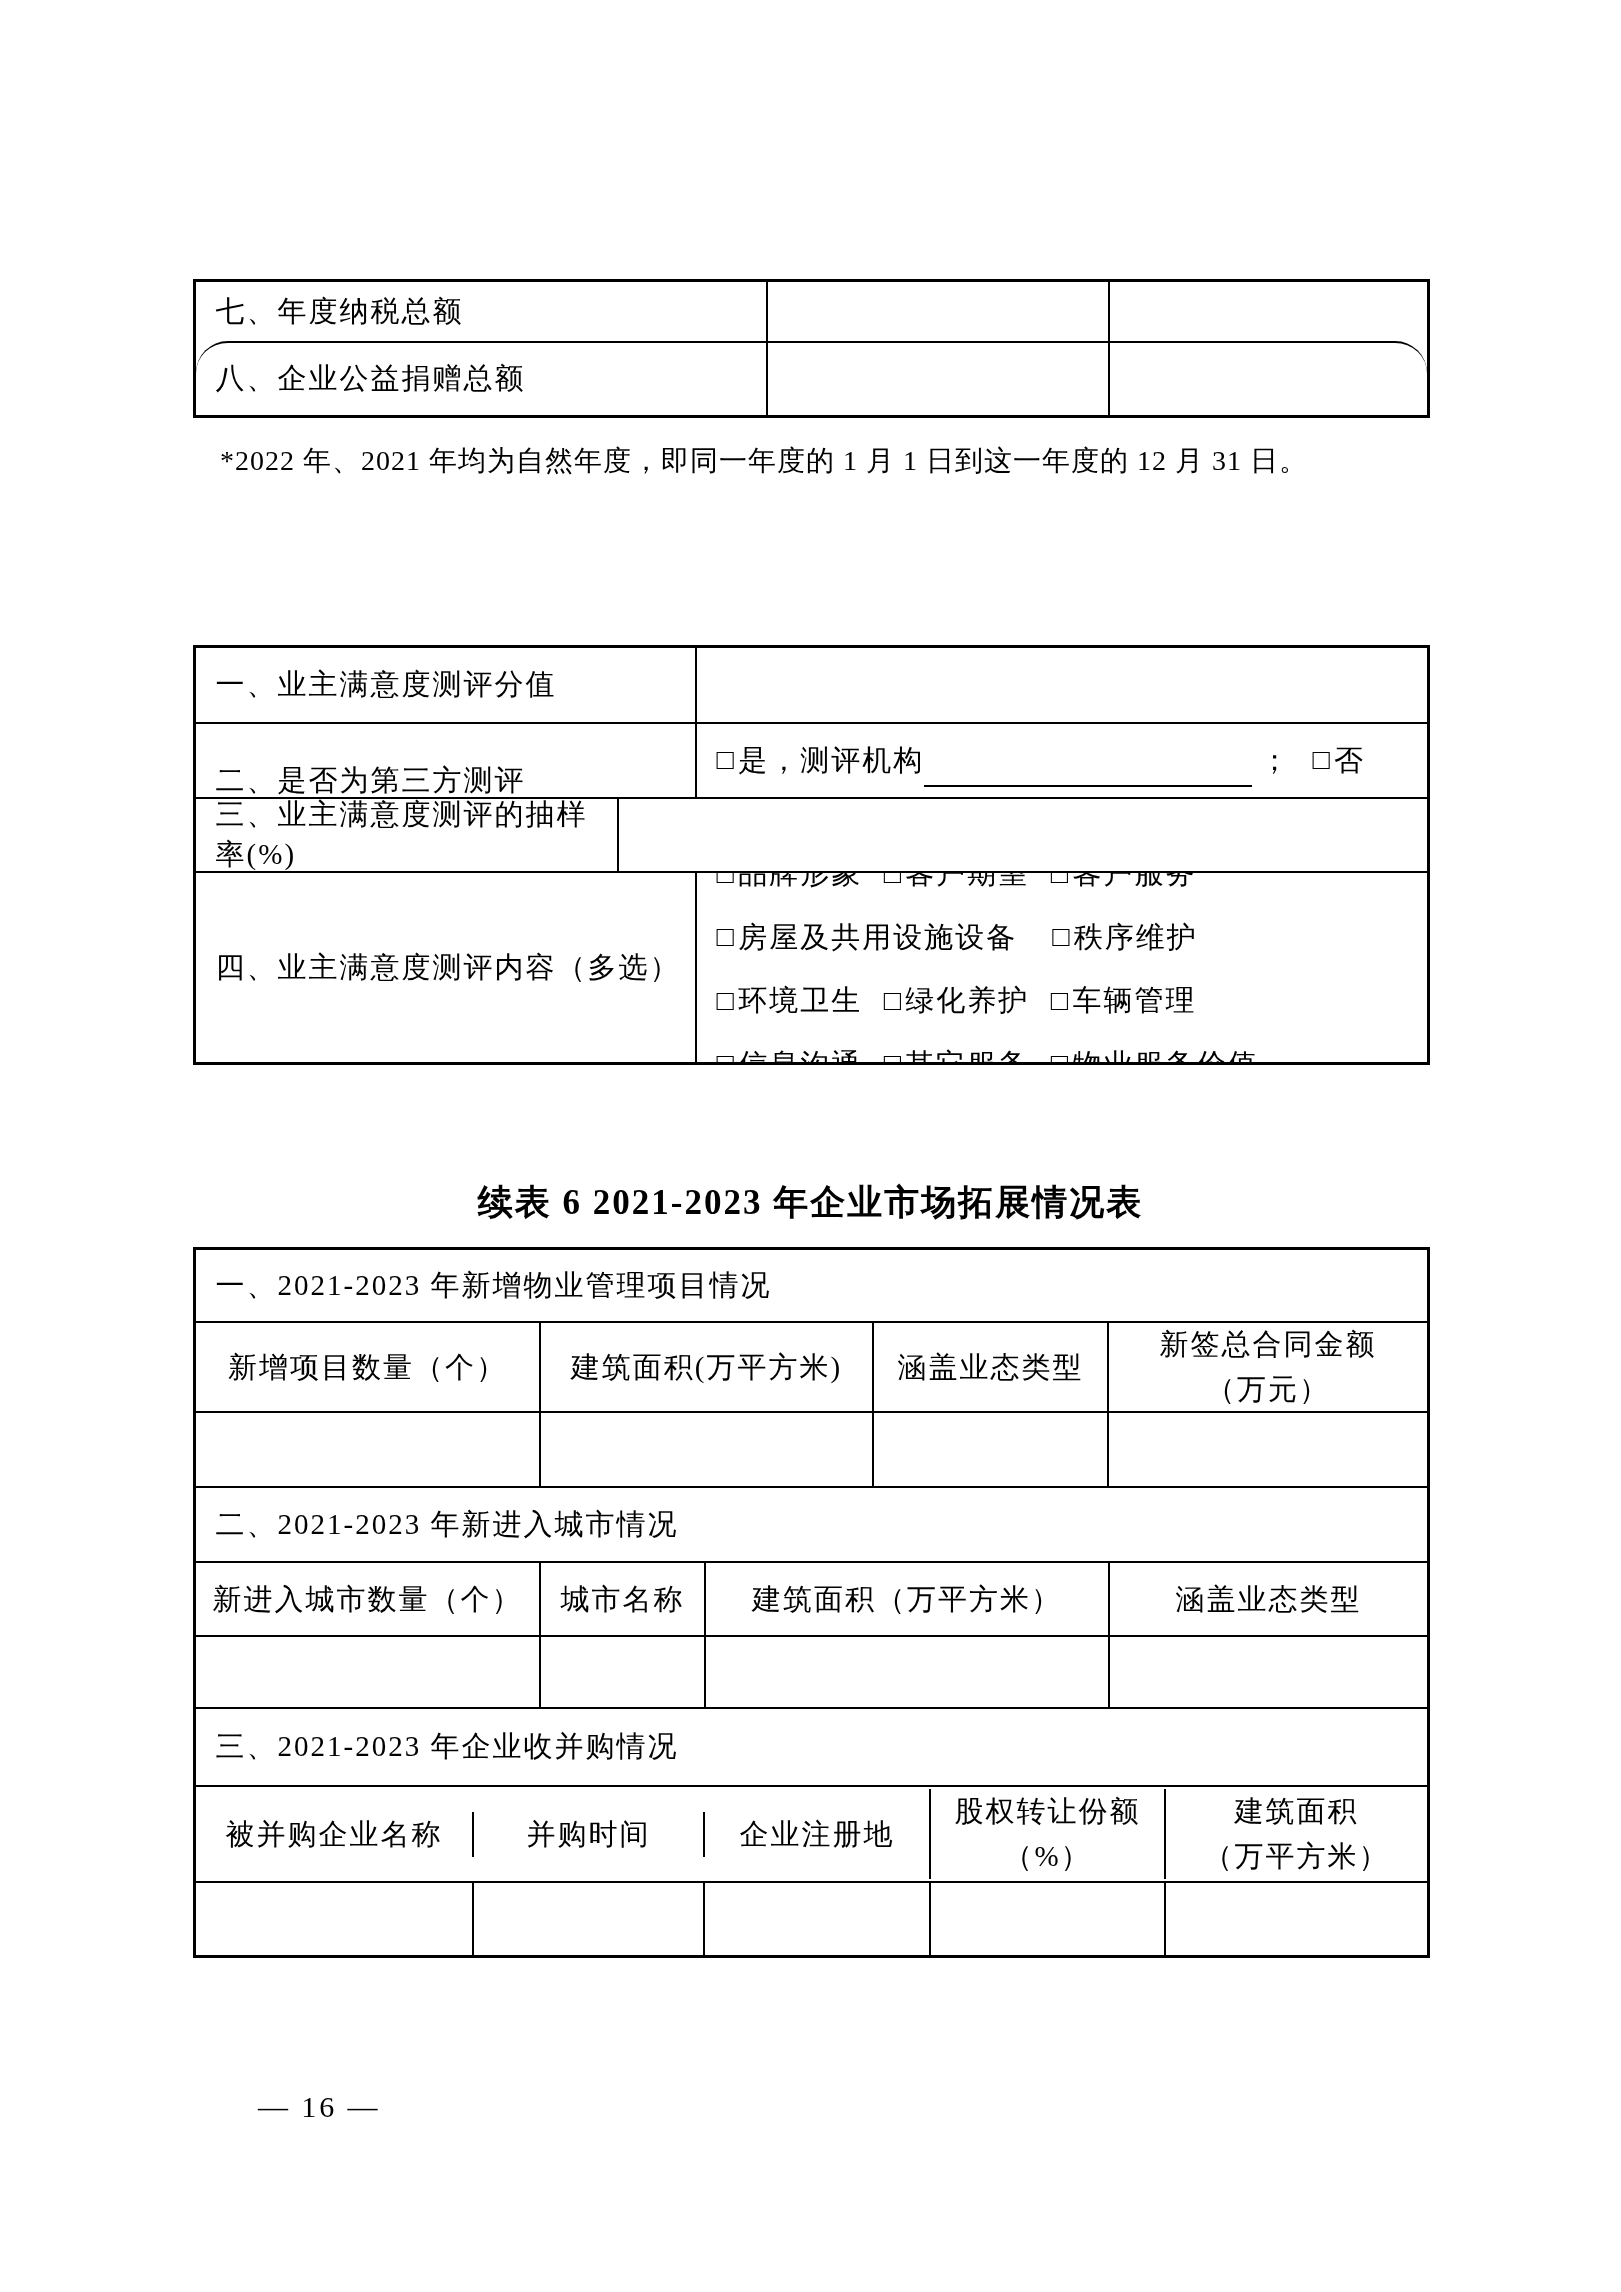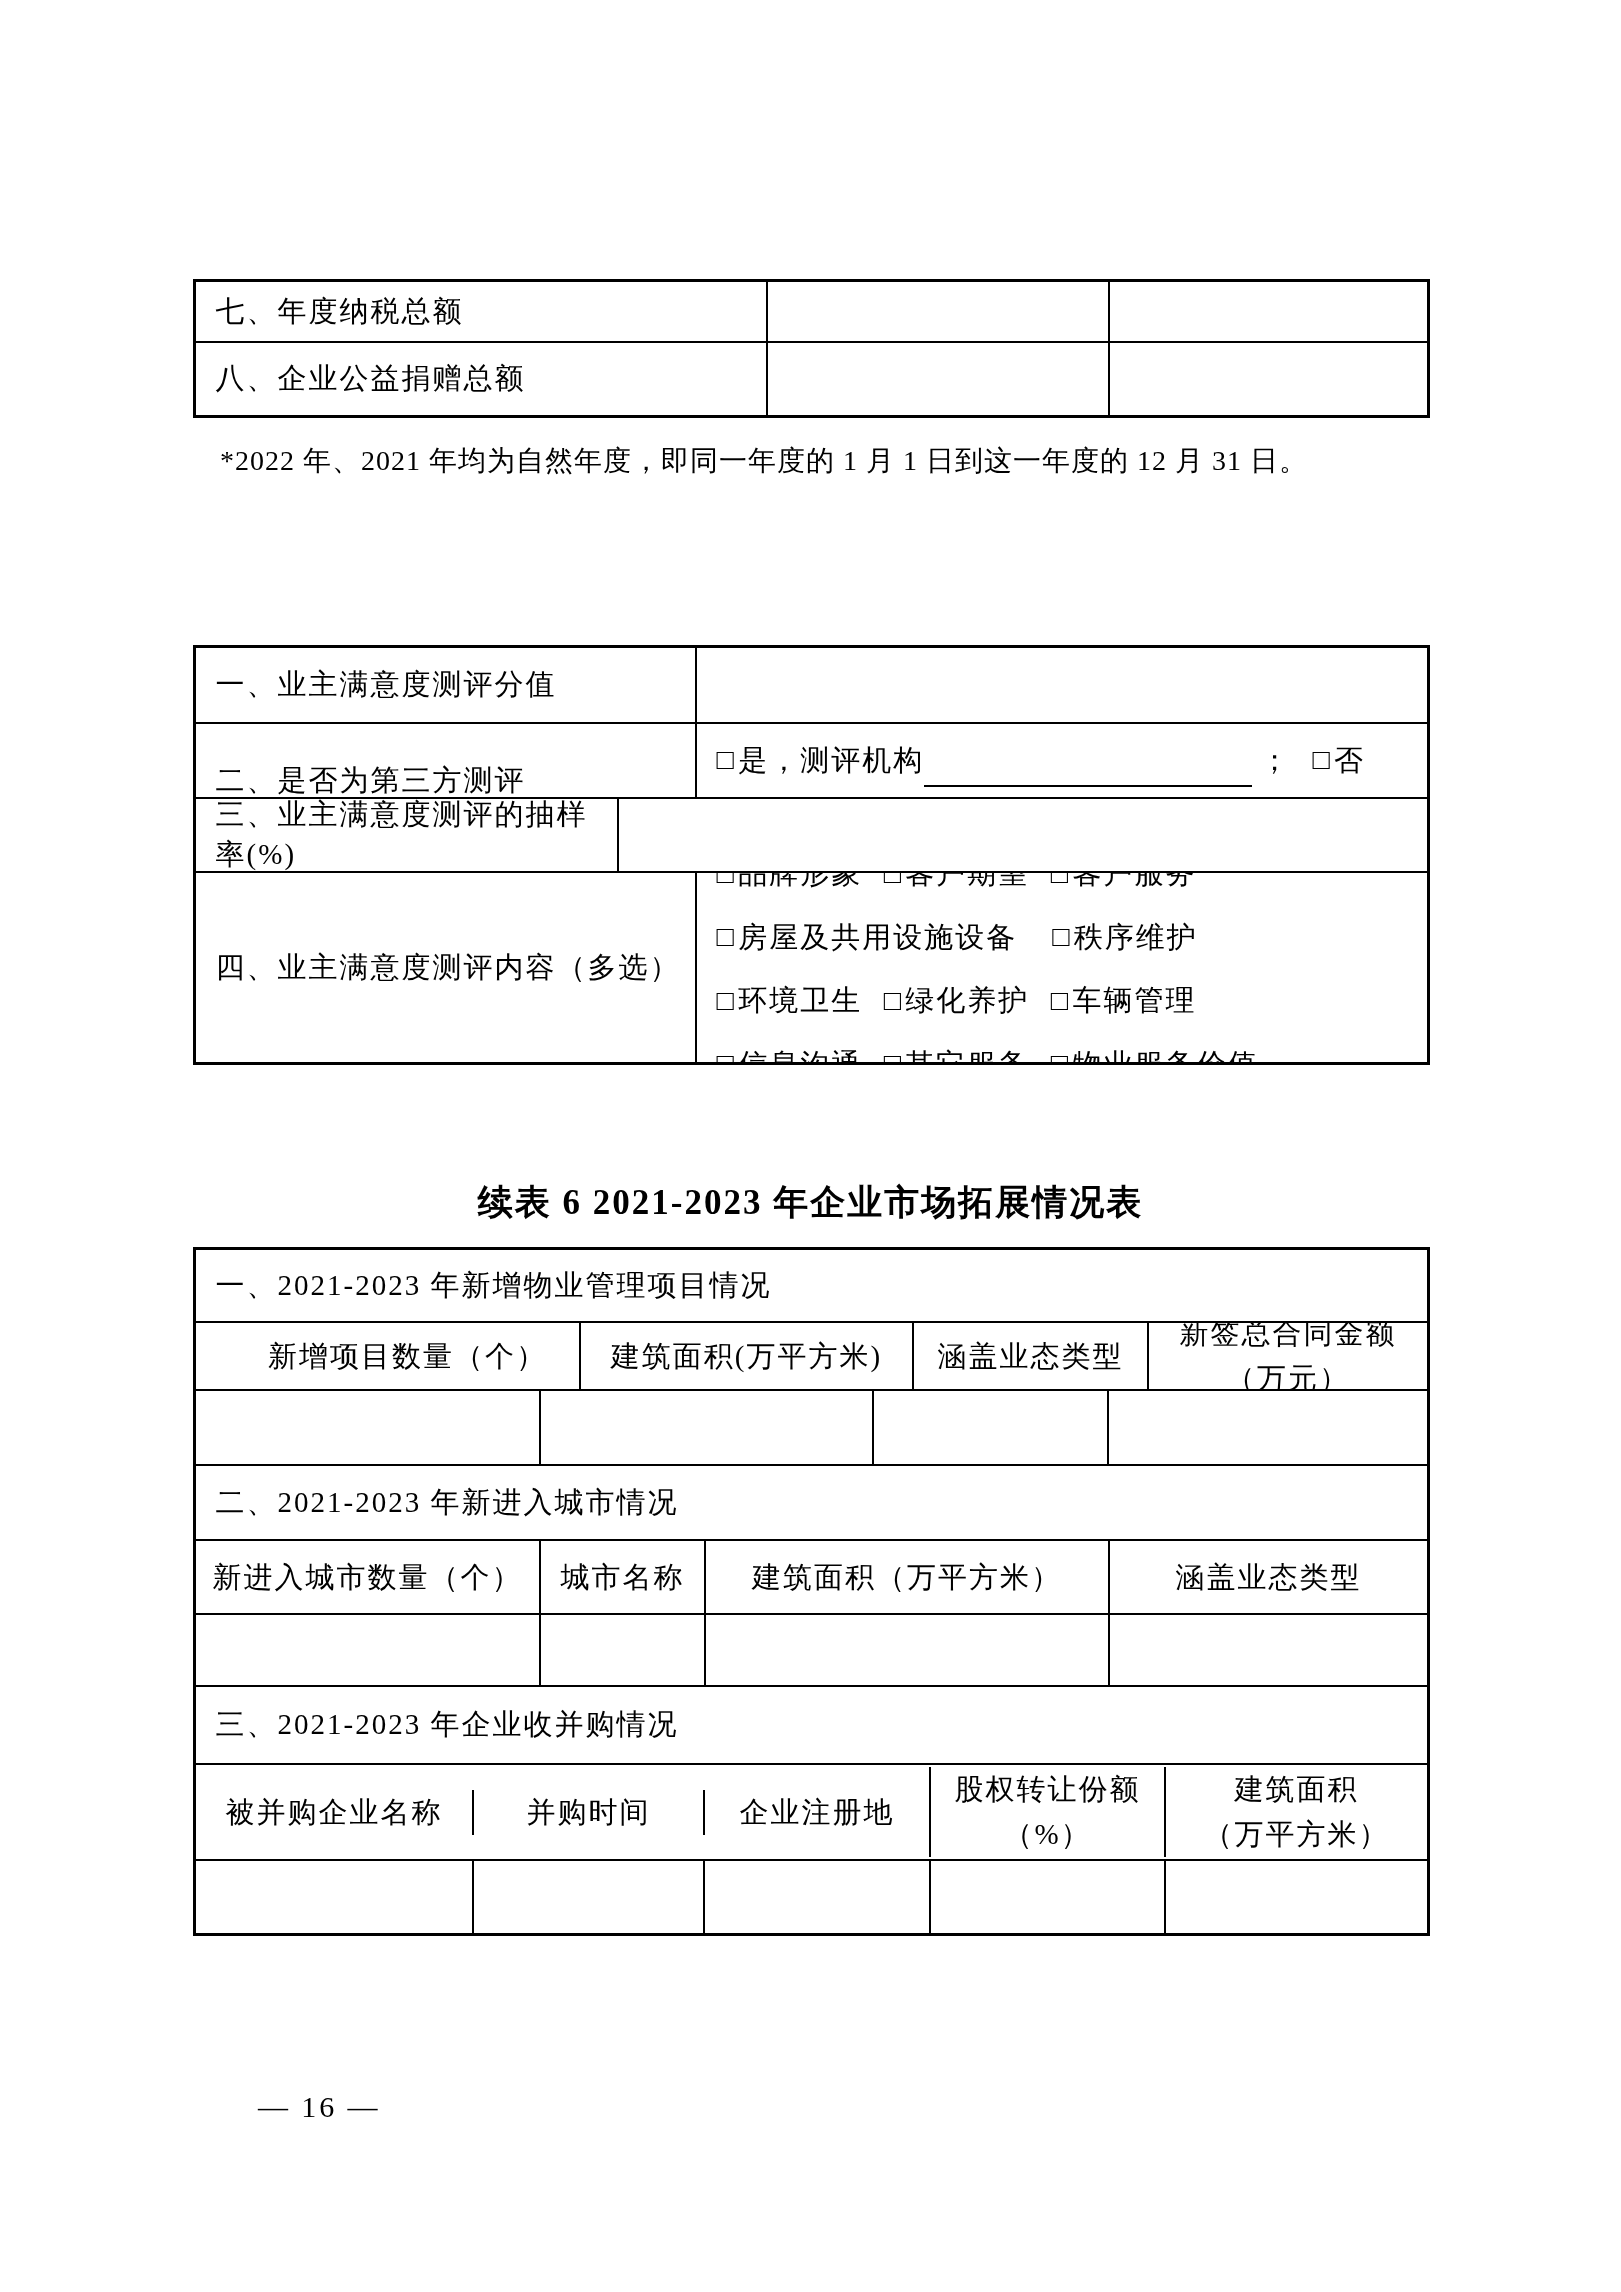--- a/index.html
+++ b/index.html
@@ -29,21 +29,21 @@
 <body>
 
 <div class="page">
 
   <div class="t" style="left:193px; top:279px; width:1237px;">
     <div class="r first" style="height:59px;">
       <div class="c first lbl" style="width:570px;">七、年度纳税总额</div>
       <div class="c" style="width:342px;"></div>
       <div class="c" style="flex:1;"></div>
     </div>
-    <div class="r" style="height:74px;">
+    <div class="r" style="height:74px;border-radius:32px;">
       <div class="c first lbl" style="width:570px;">八、企业公益捐赠总额</div>
       <div class="c" style="width:342px;"></div>
       <div class="c" style="flex:1;"></div>
     </div>
   </div>
 
   <div class="note" style="left:220px; top:442px;">*2022 年、2021 年均为自然年度，即同一年度的 1 月 1 日到这一年度的 12 月 31 日。</div>
 
 
   <div class="t" style="left:193px; top:645px; width:1237px;">
@@ -129,21 +129,21 @@
     </div>
   </div>
 
   <div class="title" style="top:1179px;">续表 6  2021-2023 年企业市场拓展情况表</div>
 
   <div class="t" style="left:193px; top:1247px; width:1237px;">
 
     <div class="r first" style="height:71px;">
       <div class="fullrow">一、2021-2023 年新增物业管理项目情况</div>
     </div>
-    <div class="r" style="height:68px;padding-left:40px;">
+    <div class="r" style="height:90px;">
       <div class="c first ctr" style="width:343px;">新增项目数量（个）</div>
       <div class="c ctr" style="width:333px;">建筑面积(万平方米)</div>
       <div class="c ctr" style="width:235px;">涵盖业态类型</div>
       <div class="c ctr" style="flex:1;">新签总合同金额
 （万元）</div>
     </div>
     <div class="r" style="height:75px;">
       <div class="c first" style="width:343px;"></div>
       <div class="c" style="width:333px;"></div>
       <div class="c" style="width:235px;"></div>

